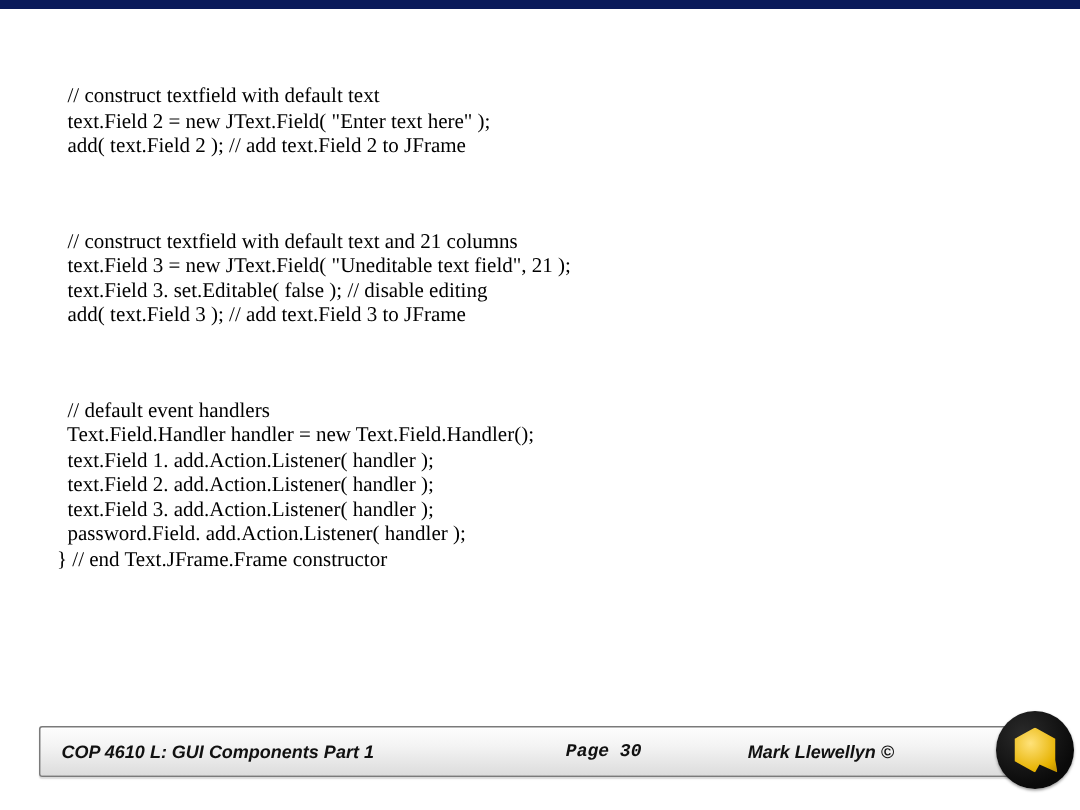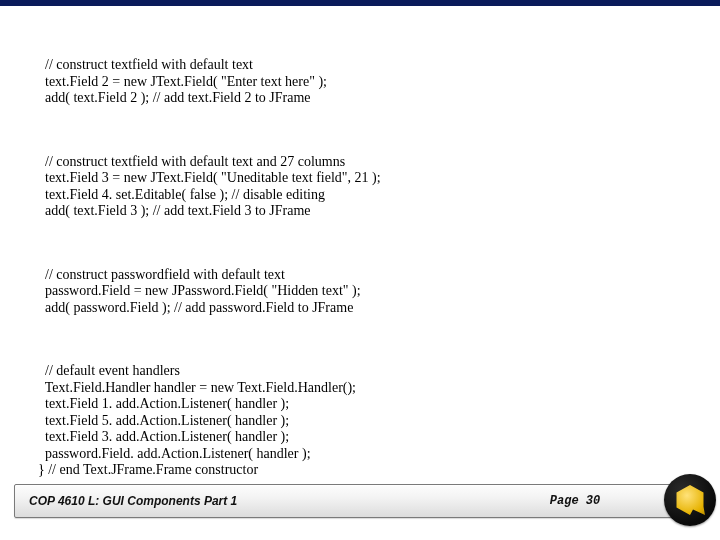--- a/index.html
+++ b/index.html
@@ -16,21 +16,21 @@
     left: 38px;
     right: 40px;
     font-size: 14px;
     line-height: 1.18;
     color: #000;
     white-space: pre;
   }
   .code-area .blk { margin-bottom: 14px; }
   .footer-wrap {
     position: absolute;
-    left: 0; right: 0; bottom: 0;
+    left: 12px; right: 0; bottom: 0;
     height: 58px;
   }
   .footer-bar {
     position: absolute;
     left: 14px; right: 14px; bottom: 10px;
     height: 34px;
     border: 1px solid #7a7a7a;
     border-radius: 2px;
     background: linear-gradient(to bottom, #fdfdfd 0%, #f3f3f3 40%, #dcdcdc 100%);
     box-shadow: inset 0 1px 0 #fff, 0 1px 1px rgba(0,0,0,0.15);
@@ -63,39 +63,39 @@
 </style>
 </head>
 <body>
 
 <div class="slide">
 
   <div class="code-area">
     <div class="blk"><span>  // construct textfield with default text</span>
 <span>  text.Field 2 = new JText.Field( "Enter text here" );</span>
 <span>  add( text.Field 2 ); // add text.Field 2 to JFrame</span></div>
-    <div class="blk"><span>  // construct textfield with default text and 27 columns</span>
+    <div class="blk"><span>  // construct textfield with default text and 21 columns</span>
 <span>  text.Field 3 = new JText.Field( "Uneditable text field", 21 );</span>
-<span>  text.Field 4. set.Editable( false ); // disable editing</span>
+<span>  text.Field 3. set.Editable( false ); // disable editing</span>
 <span>  add( text.Field 3 ); // add text.Field 3 to JFrame</span></div>
-    <div class="blk"><span>  // construct passwordfield with default text</span>
-<span>  password.Field = new JPassword.Field( "Hidden text" );</span>
-<span>  add( password.Field ); // add password.Field to JFrame</span></div>
     <div class="blk"><span>  // default event handlers</span>
 <span>  Text.Field.Handler handler = new Text.Field.Handler();</span>
 <span>  text.Field 1. add.Action.Listener( handler );</span>
-<span>  text.Field 5. add.Action.Listener( handler );</span>
+<span>  text.Field 2. add.Action.Listener( handler );</span>
 <span>  text.Field 3. add.Action.Listener( handler );</span>
 <span>  password.Field. add.Action.Listener( handler );</span>
 <span>} // end Text.JFrame.Frame constructor</span></div>
   </div>
 
   <div class="footer-wrap">
     <div class="footer-bar">
       <div class="footer-left">COP 4610 L: GUI Components Part 1</div>
       <div class="footer-mid">Page 30</div>
+      <div class="footer-right">
+        <span>Mark Llewellyn ©</span>
+      </div>
     </div>
     <div class="logo">
       <div class="logo-inner"></div>
     </div>
   </div>
 
 </div>
 
 </body></html>

